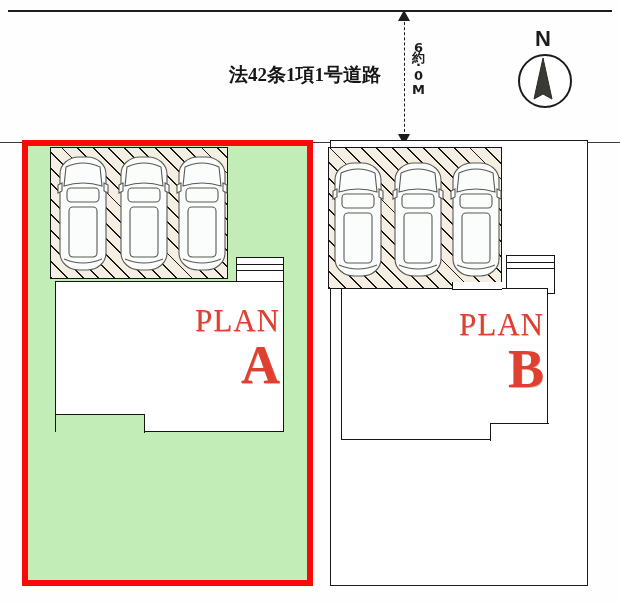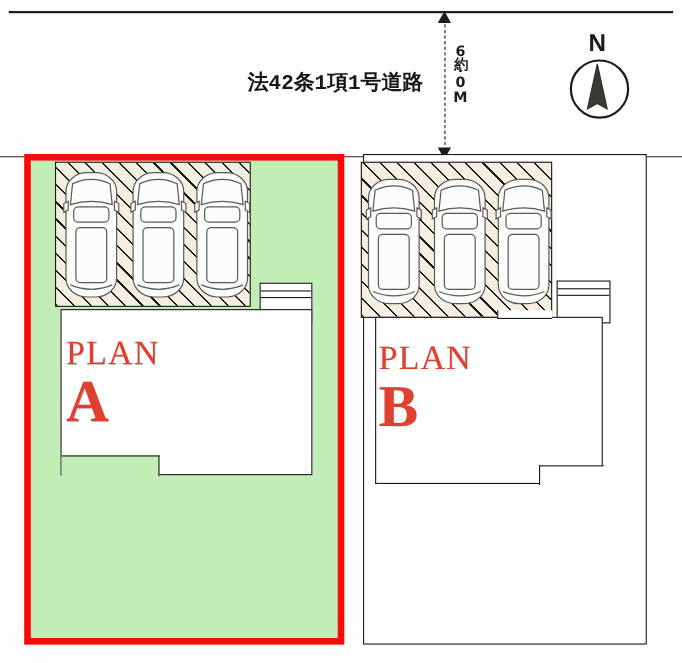--- a/index.html
+++ b/index.html
@@ -36,21 +36,21 @@
     height: 0;
     border-top: 1.5px solid #3a3a3a;
   }
 
   
   .road-label {
     left: 200px;
     top: 62px;
     width: 210px;
     text-align: center;
-    font-family: Liberation Mono, monospace;
+    font-family: Liberation Serif, serif;
     font-size: 19px;
     font-weight: 700;
     color: #161616;
     letter-spacing: 0px;
     white-space: nowrap;
   }
 
   
   .dim-wrap {
     left: 395px;
@@ -191,21 +191,21 @@
   .porch-line {
     position: absolute;
     left: 0; right: 0;
     border-top: 1.4px solid #161616;
   }
   .porch-line.l1 { top: 6px; }
   .porch-line.l2 { top: 12px; }
 
   
   .plan-label {
-    text-align: left;
+    text-align: right;
     line-height: 1;
     color: #e0402f;
     font-family: "Liberation Serif", serif;
   }
   .plan-word {
     display: block;
     font-size: 31px;
     letter-spacing: 1px;
     text-shadow: 0.5px 0.5px 0 rgba(120,40,30,0.35);
   }

